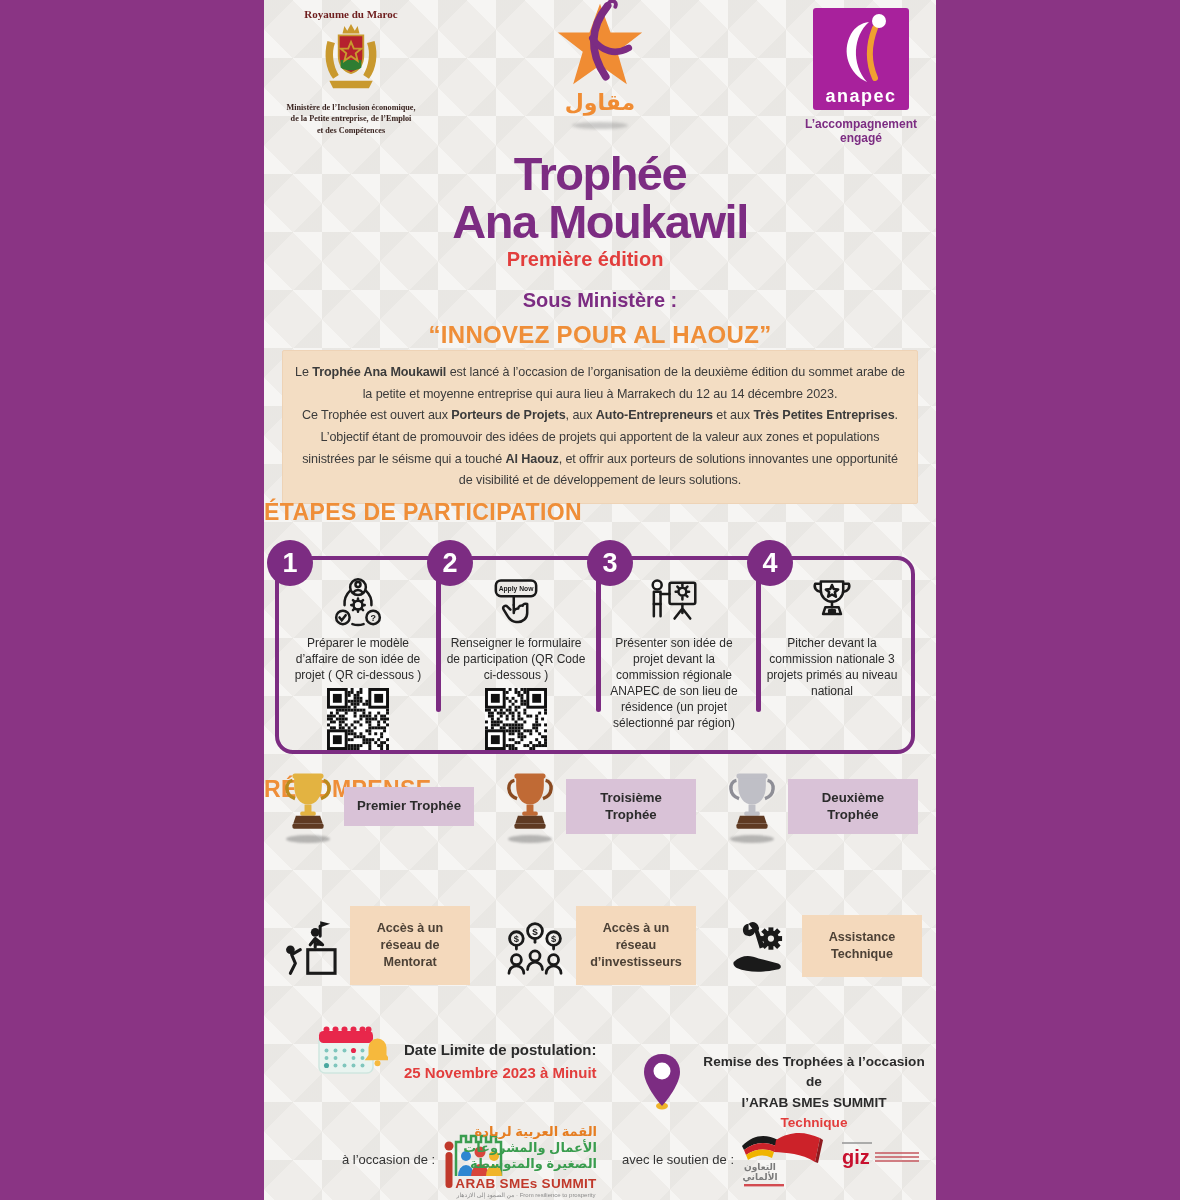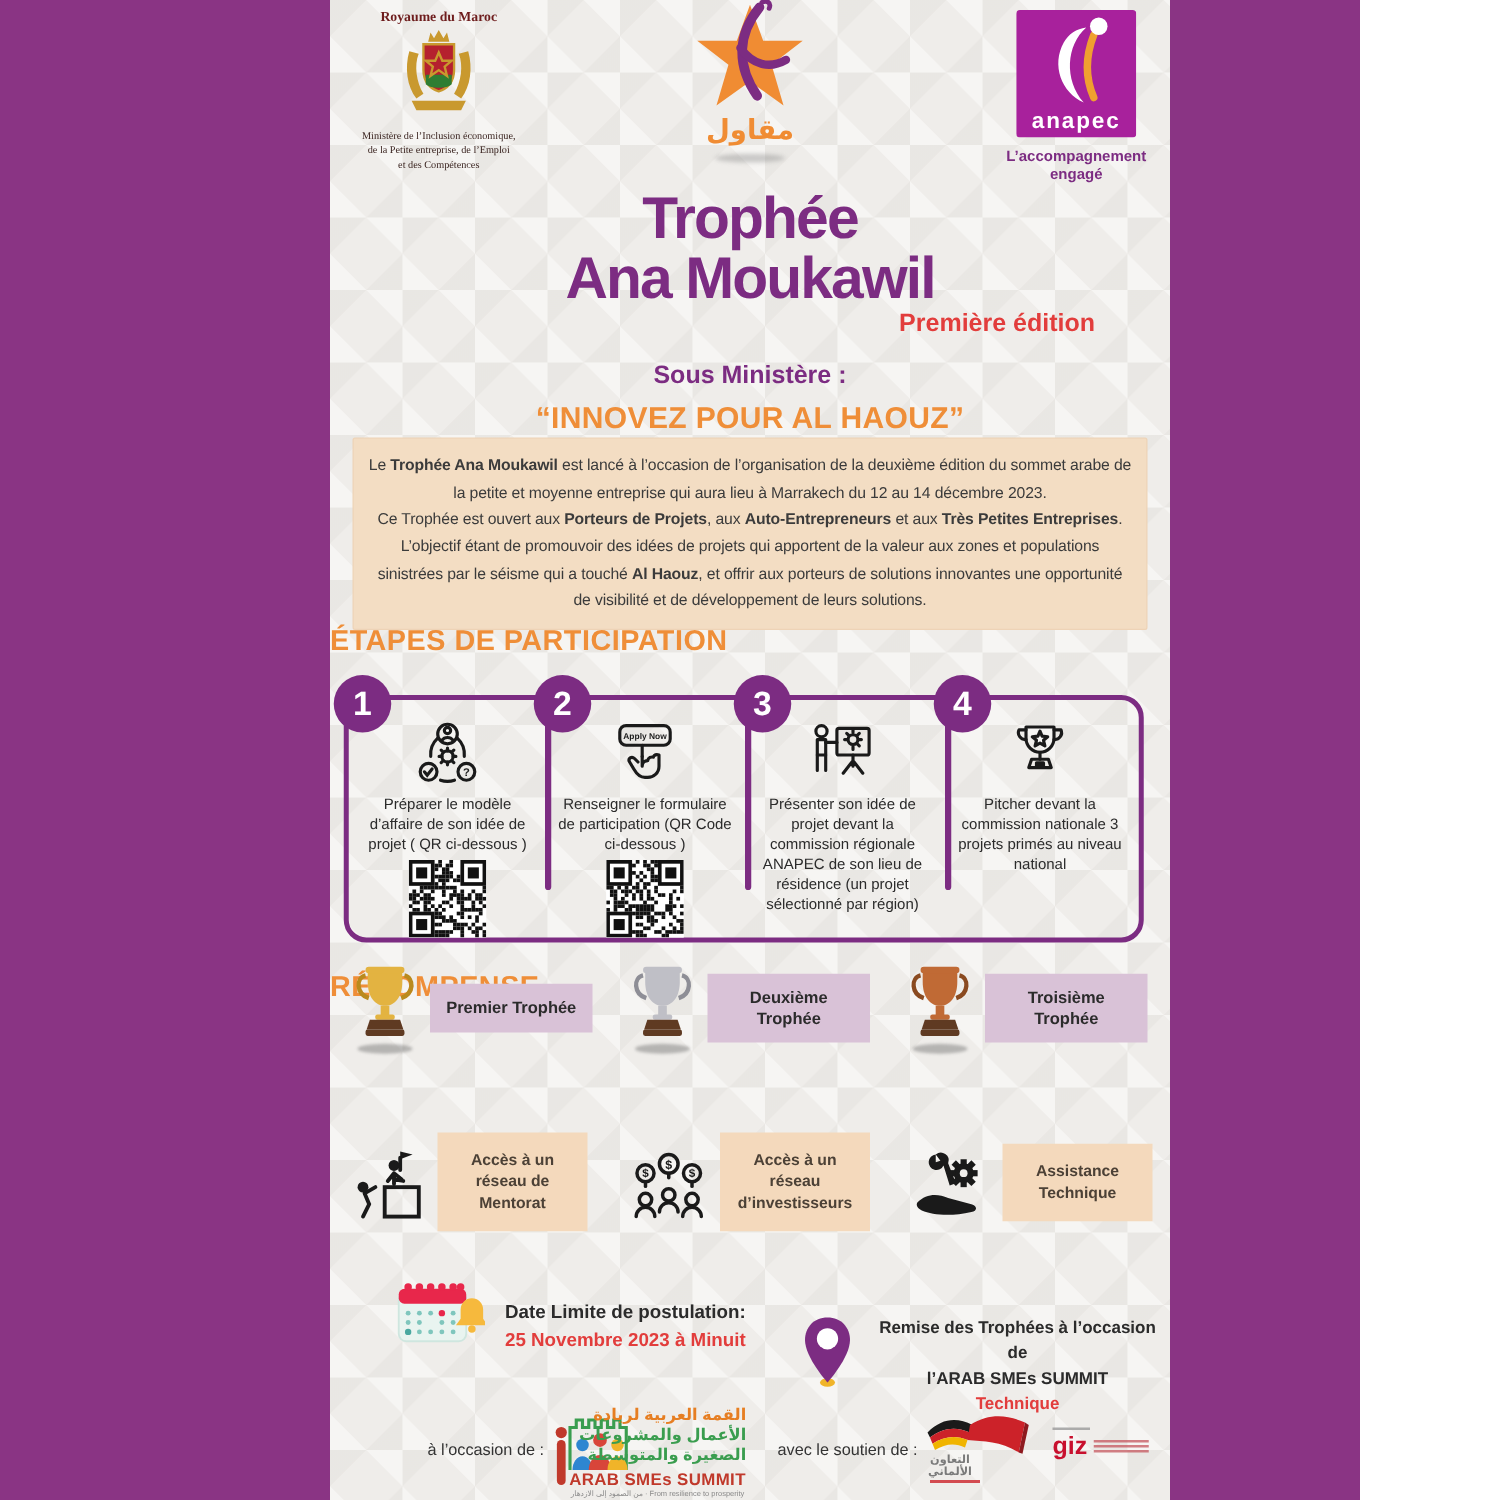--- a/index.html
+++ b/index.html
@@ -1,36 +1,36 @@
 <!DOCTYPE html>
 <html><head>
 <meta charset="utf-8">
 <style>
   html,body{margin:0;padding:0;width:1200px;height:1200px;overflow:hidden;
     font-family:"Liberation Sans","DejaVu Sans",sans-serif;}
-  .canvas{position:relative;width:1088px;height:1200px;background:#8a3484;}
+  .canvas{position:relative;width:1180px;height:1200px;background:#8a3484;}
   .poster{position:absolute;left:264px;top:0;width:672px;height:1200px;
     background-color:#efedea;
     background-image:
       linear-gradient(45deg, rgba(255,255,255,.45) 25%, transparent 25%, transparent 75%, rgba(255,255,255,.45) 75%),
       linear-gradient(-45deg, rgba(219,216,211,.28) 25%, transparent 25%, transparent 75%, rgba(219,216,211,.28) 75%);
     background-size:58px 58px;}
   
   .ministry{position:absolute;left:14px;top:8px;width:146px;text-align:center;}
   .ministry .kingdom{font-family:"Liberation Serif",serif;font-weight:bold;font-size:11px;color:#6e1d1d;}
-  .ministry .caption{margin-top:2px;font-family:"Liberation Serif",serif;font-weight:normal;font-size:8.2px;line-height:1.4;color:#3a2420;}
+  .ministry .caption{margin-top:2px;font-family:"Liberation Serif",serif;font-weight:bold;font-size:8.2px;line-height:1.4;color:#3a2420;}
   .moukawil{position:absolute;left:50%;top:0;transform:translateX(-50%);width:120px;text-align:center;}
   .moukawil .arabic{font-size:22px;font-weight:bold;color:#f08c33;margin-top:-6px;}
   .logo-shadow{width:56px;height:7px;margin:6px auto 0;border-radius:50%;background:rgba(120,120,120,.35);filter:blur(1.5px);}
   .anapec{position:absolute;right:16px;top:8px;width:118px;text-align:center;}
   .anapec .tagline{margin-top:4px;font-size:12px;font-weight:bold;color:#7c2c82;line-height:1.15;}
   
   .title-block{position:absolute;left:0;top:150px;width:100%;text-align:center;}
   .title-line{font-size:47px;font-weight:800;color:#7c2c82;line-height:1.02;letter-spacing:-1.5px;}
-  .edition{margin-top:2px;padding-right:60px;text-align:right;font-size:20px;font-weight:bold;color:#e23d3c;}
+  .edition{margin-top:2px;padding-right:30px;font-size:20px;font-weight:bold;color:#e23d3c;}
   .subtheme{margin-top:18px;font-size:20px;font-weight:bold;color:#7c2c82;}
   .theme{margin-top:9px;font-size:24px;font-weight:800;color:#ef8e38;letter-spacing:.3px;}
   
   .intro-box{position:absolute;left:18px;top:350px;width:636px;box-sizing:border-box;
     background:#f3ddc3;border:1px solid #eed3b6;border-radius:2px;
     padding:11px 12px;text-align:center;font-size:12.6px;line-height:1.72;color:#3b3b3b;letter-spacing:-.1px;}
   .orange-heading{position:absolute;left:0;width:100%;text-align:left;
     font-size:23px;font-weight:700;color:#ef8e38;letter-spacing:.4px;}
   
   .steps-box{position:absolute;left:11px;top:556px;width:640px;height:198px;box-sizing:border-box;
@@ -545,49 +545,49 @@
             <rect class="collar" x="21" y="48" width="18" height="5" rx="2"></rect>
             <path class="base" d="M16 53 h28 l3 9 h-34 z"></path>
             <rect class="base2" x="12" y="62" width="36" height="6" rx="2"></rect>
           </svg>
           <div class="trophy-shadow"></div>
         </div>
         <div class="reward-label">Premier Trophée</div>
       </div>
       <div class="trophy-group">
         <div class="trophy-wrap">
+          <svg class="trophy-svg bronze" viewBox="0 0 60 74">
+            <path class="handle" d="M12 12 c-9 2 -9 17 3 21" fill="none" stroke-width="4"></path>
+            <path class="handle" d="M48 12 c9 2 9 17 -3 21" fill="none" stroke-width="4"></path>
+            <path class="cup" d="M14 6 h32 v12 c0 14 -7 22 -16 22 c-9 0 -16 -8 -16 -22 z"></path>
+            <rect class="rim" x="12" y="4" width="36" height="6" rx="3"></rect>
+            <rect class="stem" x="26" y="40" width="8" height="9"></rect>
+            <rect class="collar" x="21" y="48" width="18" height="5" rx="2"></rect>
+            <path class="base" d="M16 53 h28 l3 9 h-34 z"></path>
+            <rect class="base2" x="12" y="62" width="36" height="6" rx="2"></rect>
+          </svg>
+          <div class="trophy-shadow"></div>
+        </div>
+        <div class="reward-label">Troisième Trophée</div>
+      </div>
+      <div class="trophy-group">
+        <div class="trophy-wrap">
           <svg class="trophy-svg silver" viewBox="0 0 60 74">
             <path class="handle" d="M12 12 c-9 2 -9 17 3 21" fill="none" stroke-width="4"></path>
             <path class="handle" d="M48 12 c9 2 9 17 -3 21" fill="none" stroke-width="4"></path>
             <path class="cup" d="M14 6 h32 v12 c0 14 -7 22 -16 22 c-9 0 -16 -8 -16 -22 z"></path>
             <rect class="rim" x="12" y="4" width="36" height="6" rx="3"></rect>
             <rect class="stem" x="26" y="40" width="8" height="9"></rect>
             <rect class="collar" x="21" y="48" width="18" height="5" rx="2"></rect>
             <path class="base" d="M16 53 h28 l3 9 h-34 z"></path>
             <rect class="base2" x="12" y="62" width="36" height="6" rx="2"></rect>
           </svg>
           <div class="trophy-shadow"></div>
         </div>
         <div class="reward-label">Deuxième Trophée</div>
-      </div>
-      <div class="trophy-group">
-        <div class="trophy-wrap">
-          <svg class="trophy-svg bronze" viewBox="0 0 60 74">
-            <path class="handle" d="M12 12 c-9 2 -9 17 3 21" fill="none" stroke-width="4"></path>
-            <path class="handle" d="M48 12 c9 2 9 17 -3 21" fill="none" stroke-width="4"></path>
-            <path class="cup" d="M14 6 h32 v12 c0 14 -7 22 -16 22 c-9 0 -16 -8 -16 -22 z"></path>
-            <rect class="rim" x="12" y="4" width="36" height="6" rx="3"></rect>
-            <rect class="stem" x="26" y="40" width="8" height="9"></rect>
-            <rect class="collar" x="21" y="48" width="18" height="5" rx="2"></rect>
-            <path class="base" d="M16 53 h28 l3 9 h-34 z"></path>
-            <rect class="base2" x="12" y="62" width="36" height="6" rx="2"></rect>
-          </svg>
-          <div class="trophy-shadow"></div>
-        </div>
-        <div class="reward-label">Troisième Trophée</div>
       </div>
     </div>
 
     <div class="benefits-row">
       <div class="benefit-group">
         <svg class="benefit-icon" viewBox="0 0 100 100">
           <g stroke="#1a1a1a" stroke-width="5" stroke-linecap="round" fill="none">
             <rect x="48" y="56" width="44" height="38"></rect>
             <path d="M20 94 l8 -16 M28 78 l-6 -14 M22 64 l14 -8"></path>
             <path d="M60 52 v-14 M60 38 l10 8 M60 38 l-8 10 M60 46 l12 2"></path>

